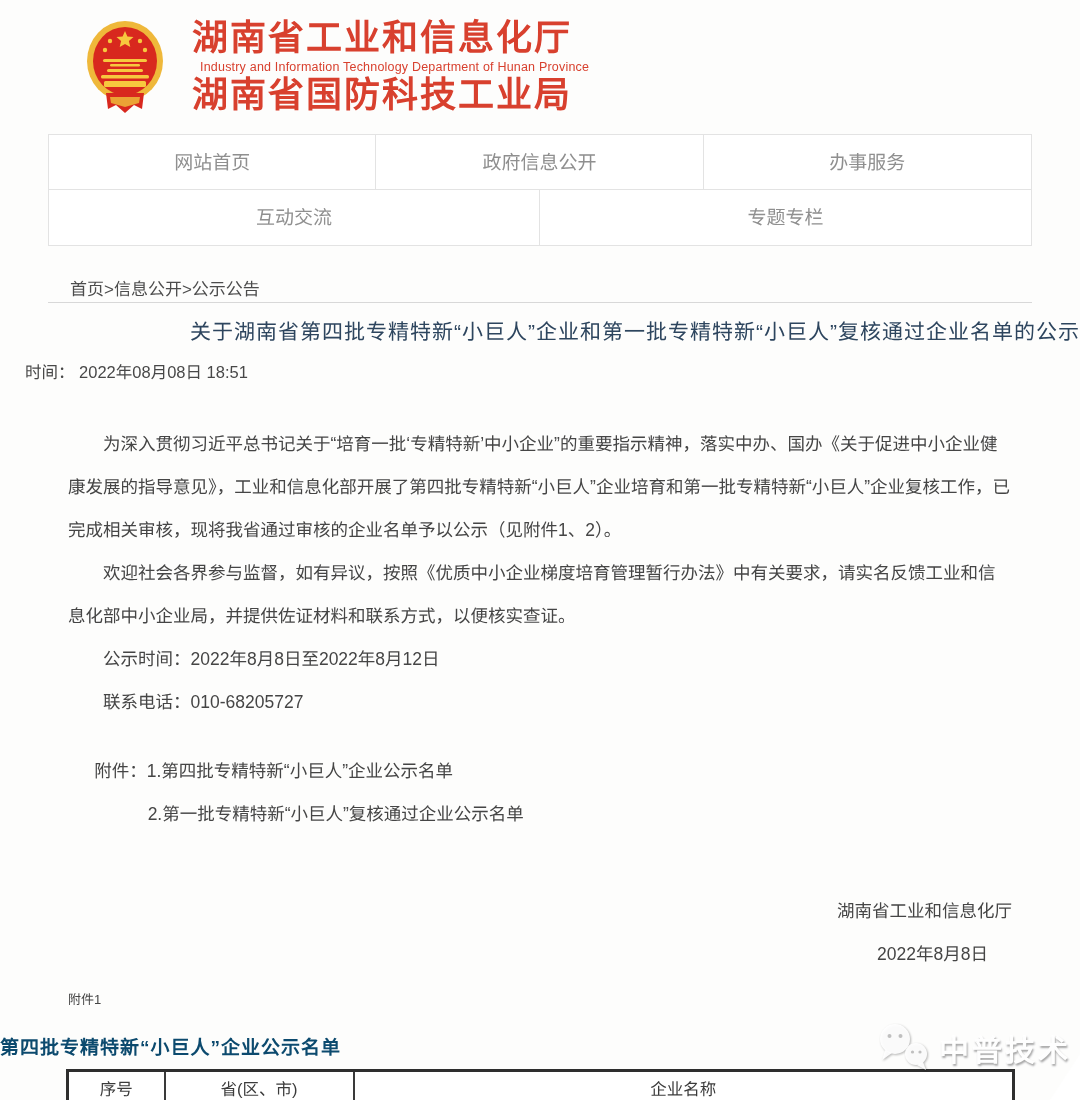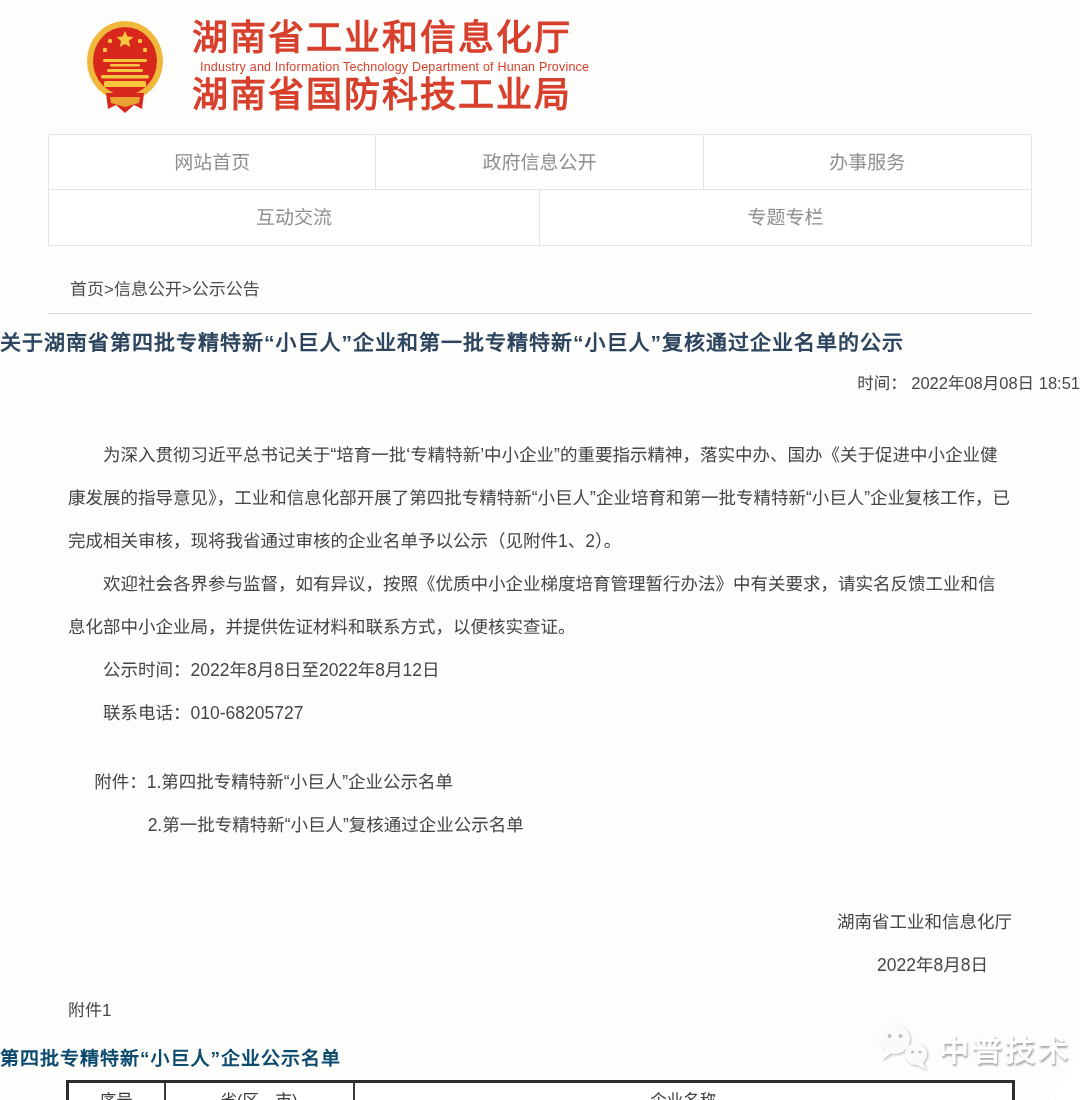--- a/index.html
+++ b/index.html
@@ -30,33 +30,33 @@
   .nav-row.r1{grid-template-columns:1fr 1fr 1fr;}
   .nav-row.r2{grid-template-columns:1fr 1fr;}
   .nav-cell{
     height:55px;line-height:55px;text-align:center;font-size:19px;color:var(--nav-gray);
     border-right:1px solid var(--border-light);border-bottom:1px solid var(--border-light);
     cursor:pointer;background:#fff;
   }
   .nav-row .nav-cell:last-child{border-right:none;}
   .nav-row.r2 .nav-cell{border-bottom:none;}
   
-  .breadcrumb-wrap{margin:12px 48px;padding:17px 0 13px 22px;border-bottom:1px solid #d8d8d8;}
+  .breadcrumb-wrap{margin:12px 48px;padding:17px 0 2px 22px;border-bottom:1px solid #d8d8d8;}
   .breadcrumb{font-size:17px;color:#4c4c4c;cursor:pointer;}
   
-  .page-title{margin-top:0;text-align:left;font-size:21px;font-weight:700;color:var(--navy);letter-spacing:1px;}
-  .publish-time{margin-top:5px;text-align:right;font-size:16.5px;color:#484848;padding-left:25px;}
+  .page-title{margin-top:0;text-align:right;font-size:21px;font-weight:400;color:var(--navy);letter-spacing:1px;}
+  .publish-time{margin-top:5px;text-align:left;font-size:16.5px;color:#484848;padding-left:25px;}
   .article-body{margin:40px 68px 0;font-size:17.5px;color:var(--ink);line-height:43px;}
   .para{margin:0;text-indent:2em;}
   .line-indent{text-indent:2em;}
   .attach1{margin-top:26px;text-indent:1.5em;}
   .attach2{text-indent:4.55em;}
   .sign-org{margin-top:54px;text-align:right;}
   .sign-date{text-align:right;padding-right:24px;}
-  .appendix{margin-top:4px;font-size:17px;line-height:40px;}
+  .appendix{margin-top:4px;font-size:13px;line-height:40px;}
   
   .table-title{margin-top:12px;text-align:left;font-size:19px;font-weight:700;color:#0c4a6e;letter-spacing:1px;}
   table.announcement{
     margin:10px 0 0 66px;width:946px;border-collapse:collapse;table-layout:fixed;
     border:3px solid var(--tbl);background:#fff;
   }
   table.announcement th{
     height:34px;font-weight:400;font-size:16.5px;color:#3b3b3b;text-align:center;
     border-bottom:3px solid var(--tbl);border-right:2px solid #3a3a3a;
   }

